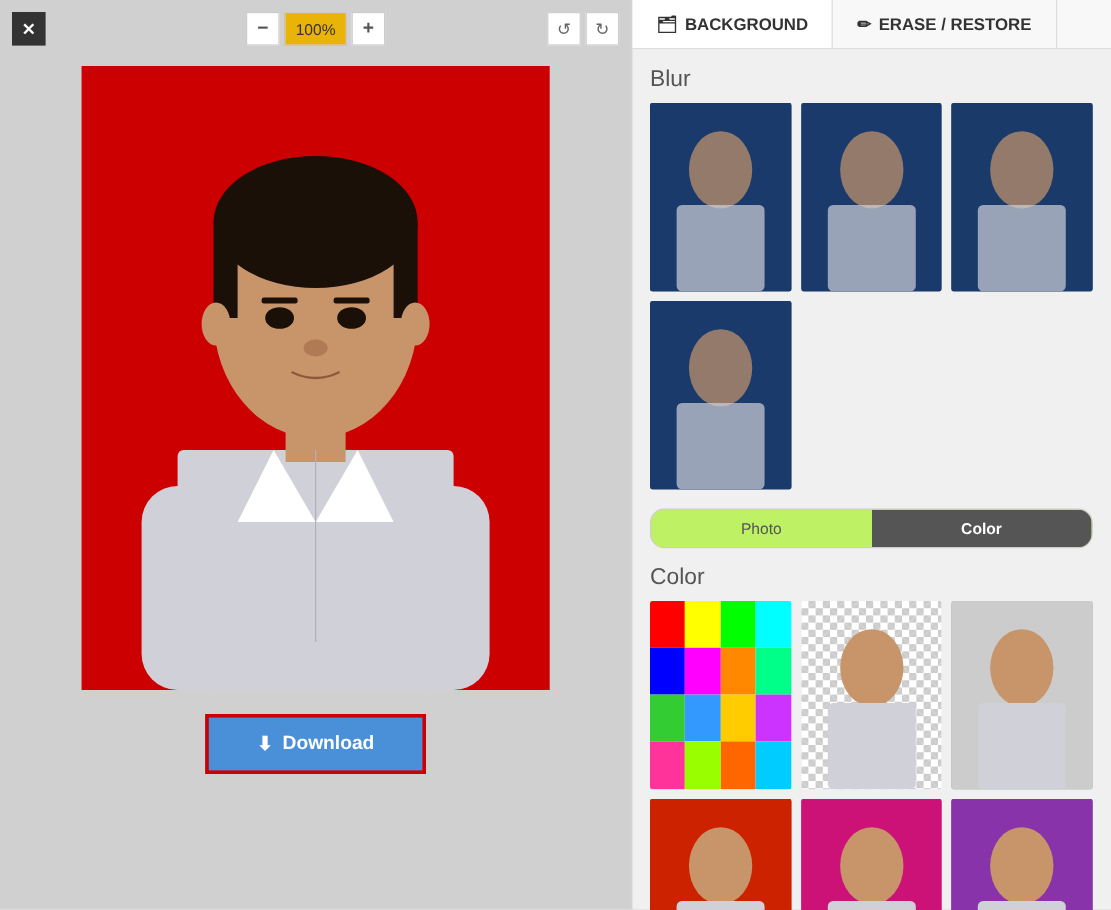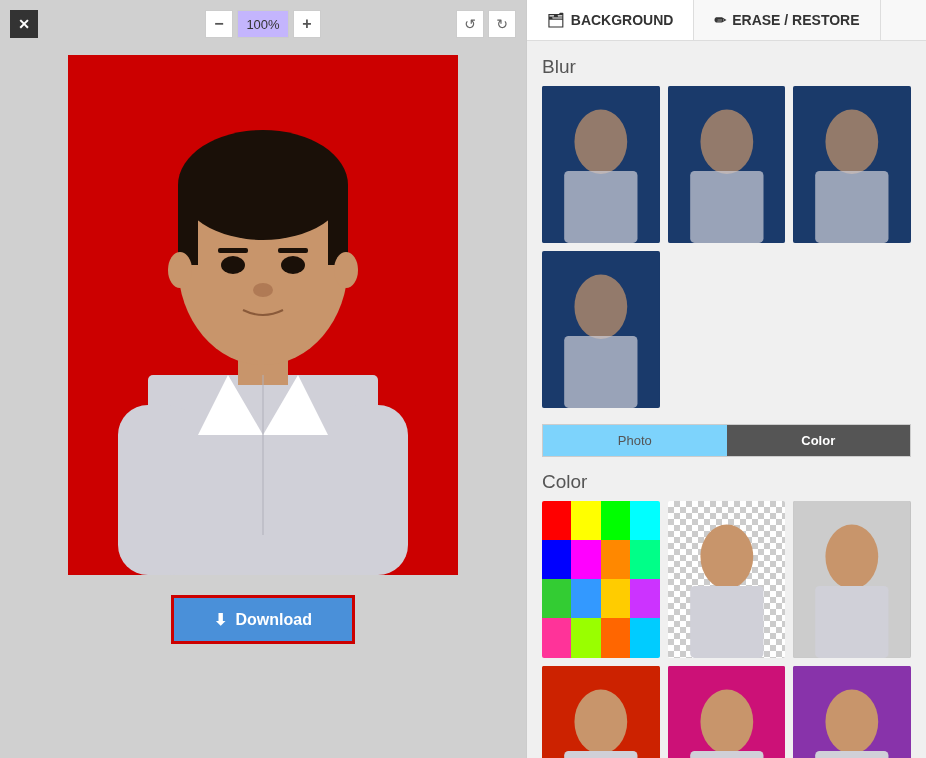--- a/index.html
+++ b/index.html
@@ -60,21 +60,21 @@
       align-items: center;
       justify-content: center;
       font-size: 16px;
       font-weight: bold;
       color: #555;
     }
 
     .zoom-display {
       width: 52px;
       height: 28px;
-      background: #c4b5fd;
+      background: #eab308;
       border: 1px solid #ccc;
       display: flex;
       align-items: center;
       justify-content: center;
       font-size: 13px;
       color: #333;
     }
 
     .history-controls {
       display: flex;
@@ -197,23 +197,23 @@
         linear-gradient(-45deg, transparent 75%, #ccc 75%);
       background-size: 12px 12px;
       background-position: 0 0, 0 6px, 6px -6px, -6px 0px;
       background-color: white;
     }
 
     .toggle-group {
       display: flex;
       margin-bottom: 14px;
       border: 1px solid #ccc;
-      border-radius: 0;
+      border-radius: 12px;
       overflow: hidden;
-      background: #7dd3fc;
+      background: #bef264;
     }
 
     .toggle-btn {
       flex: 1;
       padding: 8px;
       text-align: center;
       cursor: pointer;
       font-size: 13px;
       color: #555;
       border: none;

